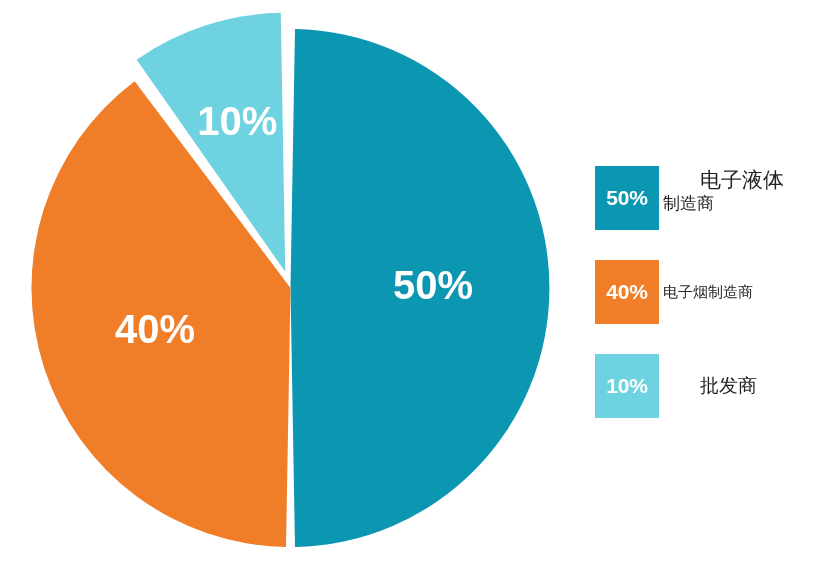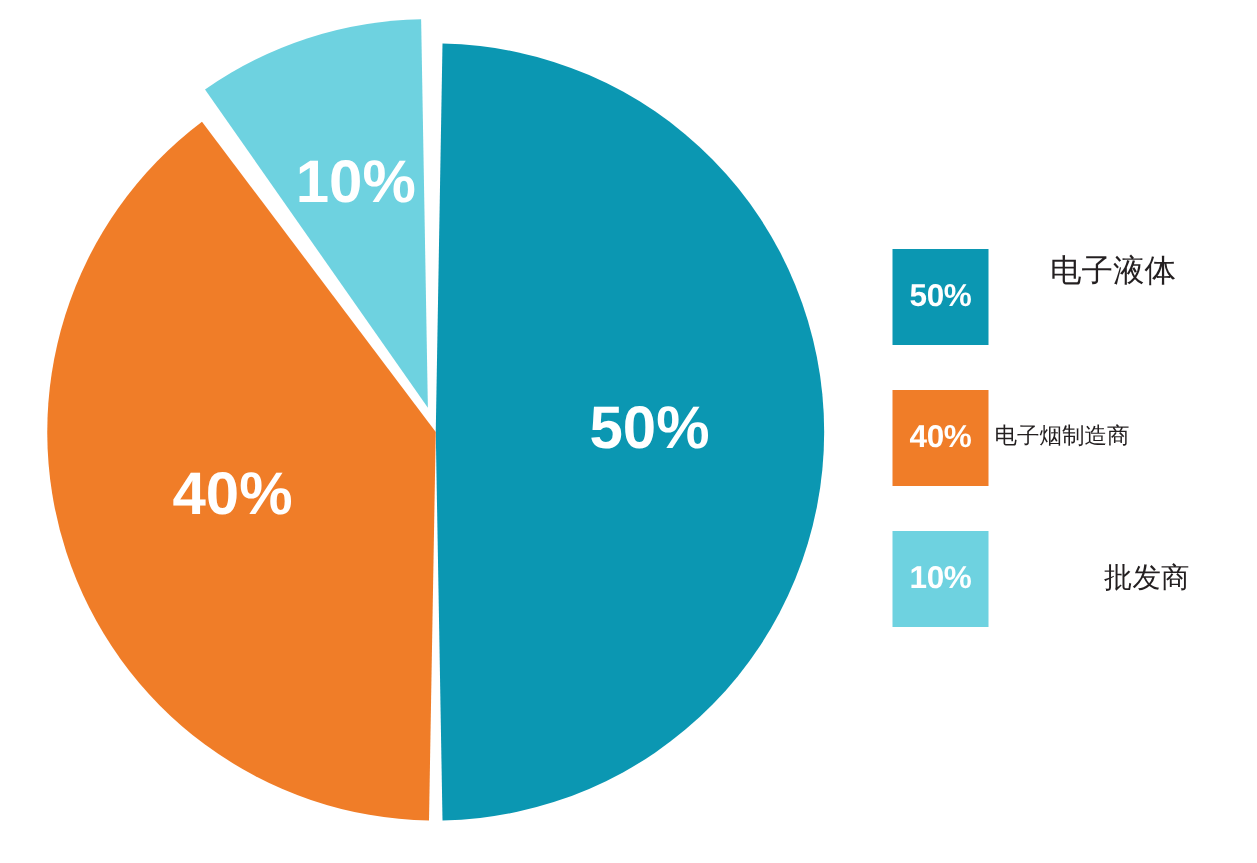--- a/index.html
+++ b/index.html
@@ -75,21 +75,20 @@
     font-size: 21px;
     letter-spacing: -0.2px;
   }
   .legend-text {
     position: absolute;
     left: 68px;
     top: 6px;
     width: 172px;
     height: 64px;
     color: #231f20;
-    font-family: Liberation Serif, serif;
   }
   .legend-line {
     display: block;
     line-height: 1.18;
     white-space: nowrap;
   }
 
   
   .legend-row.r0 .legend-text { padding-top: 2px; }
   .legend-row.r0 .legend-line.l0 {
@@ -108,21 +107,21 @@
     align-items: center;
   }
   .legend-row.r1 .legend-line.l0 { font-size: 15px; }
 
   
   .legend-row.r2 .legend-text {
     display: flex;
     align-items: center;
     padding-left: 37px;
   }
-  .legend-row.r2 .legend-line.l0 { font-size: 19px; margin-left: 36px; }
+  .legend-row.r2 .legend-line.l0 { font-size: 19px; }
 </style>
 </head>
 <body>
 
 <div id="stage">
 
   <div id="pie-area">
     <svg id="pie-svg" viewBox="0 0 600 575" xmlns="http://www.w3.org/2000/svg">
 
       <path d="M 290.50 288.00 L 295.00 29.04 A 259 259 0 0 1 295.00 546.96 Z" fill="#0b97b2"></path>
@@ -137,20 +136,21 @@
     </svg>
   </div>
 
   <div id="legend">
 
     <div class="legend-row r0">
       <div class="legend-swatch" style="background:#0b97b2"></div>
       <div class="legend-pct">50%</div>
       <div class="legend-text">
         <span class="legend-line l0">电子液体</span>
+        <span class="legend-line l1">制造商</span>
       </div>
     </div>
 
     <div class="legend-row r1">
       <div class="legend-swatch" style="background:#f07d28"></div>
       <div class="legend-pct">40%</div>
       <div class="legend-text">
         <span class="legend-line l0">电子烟制造商</span>
       </div>
     </div>

